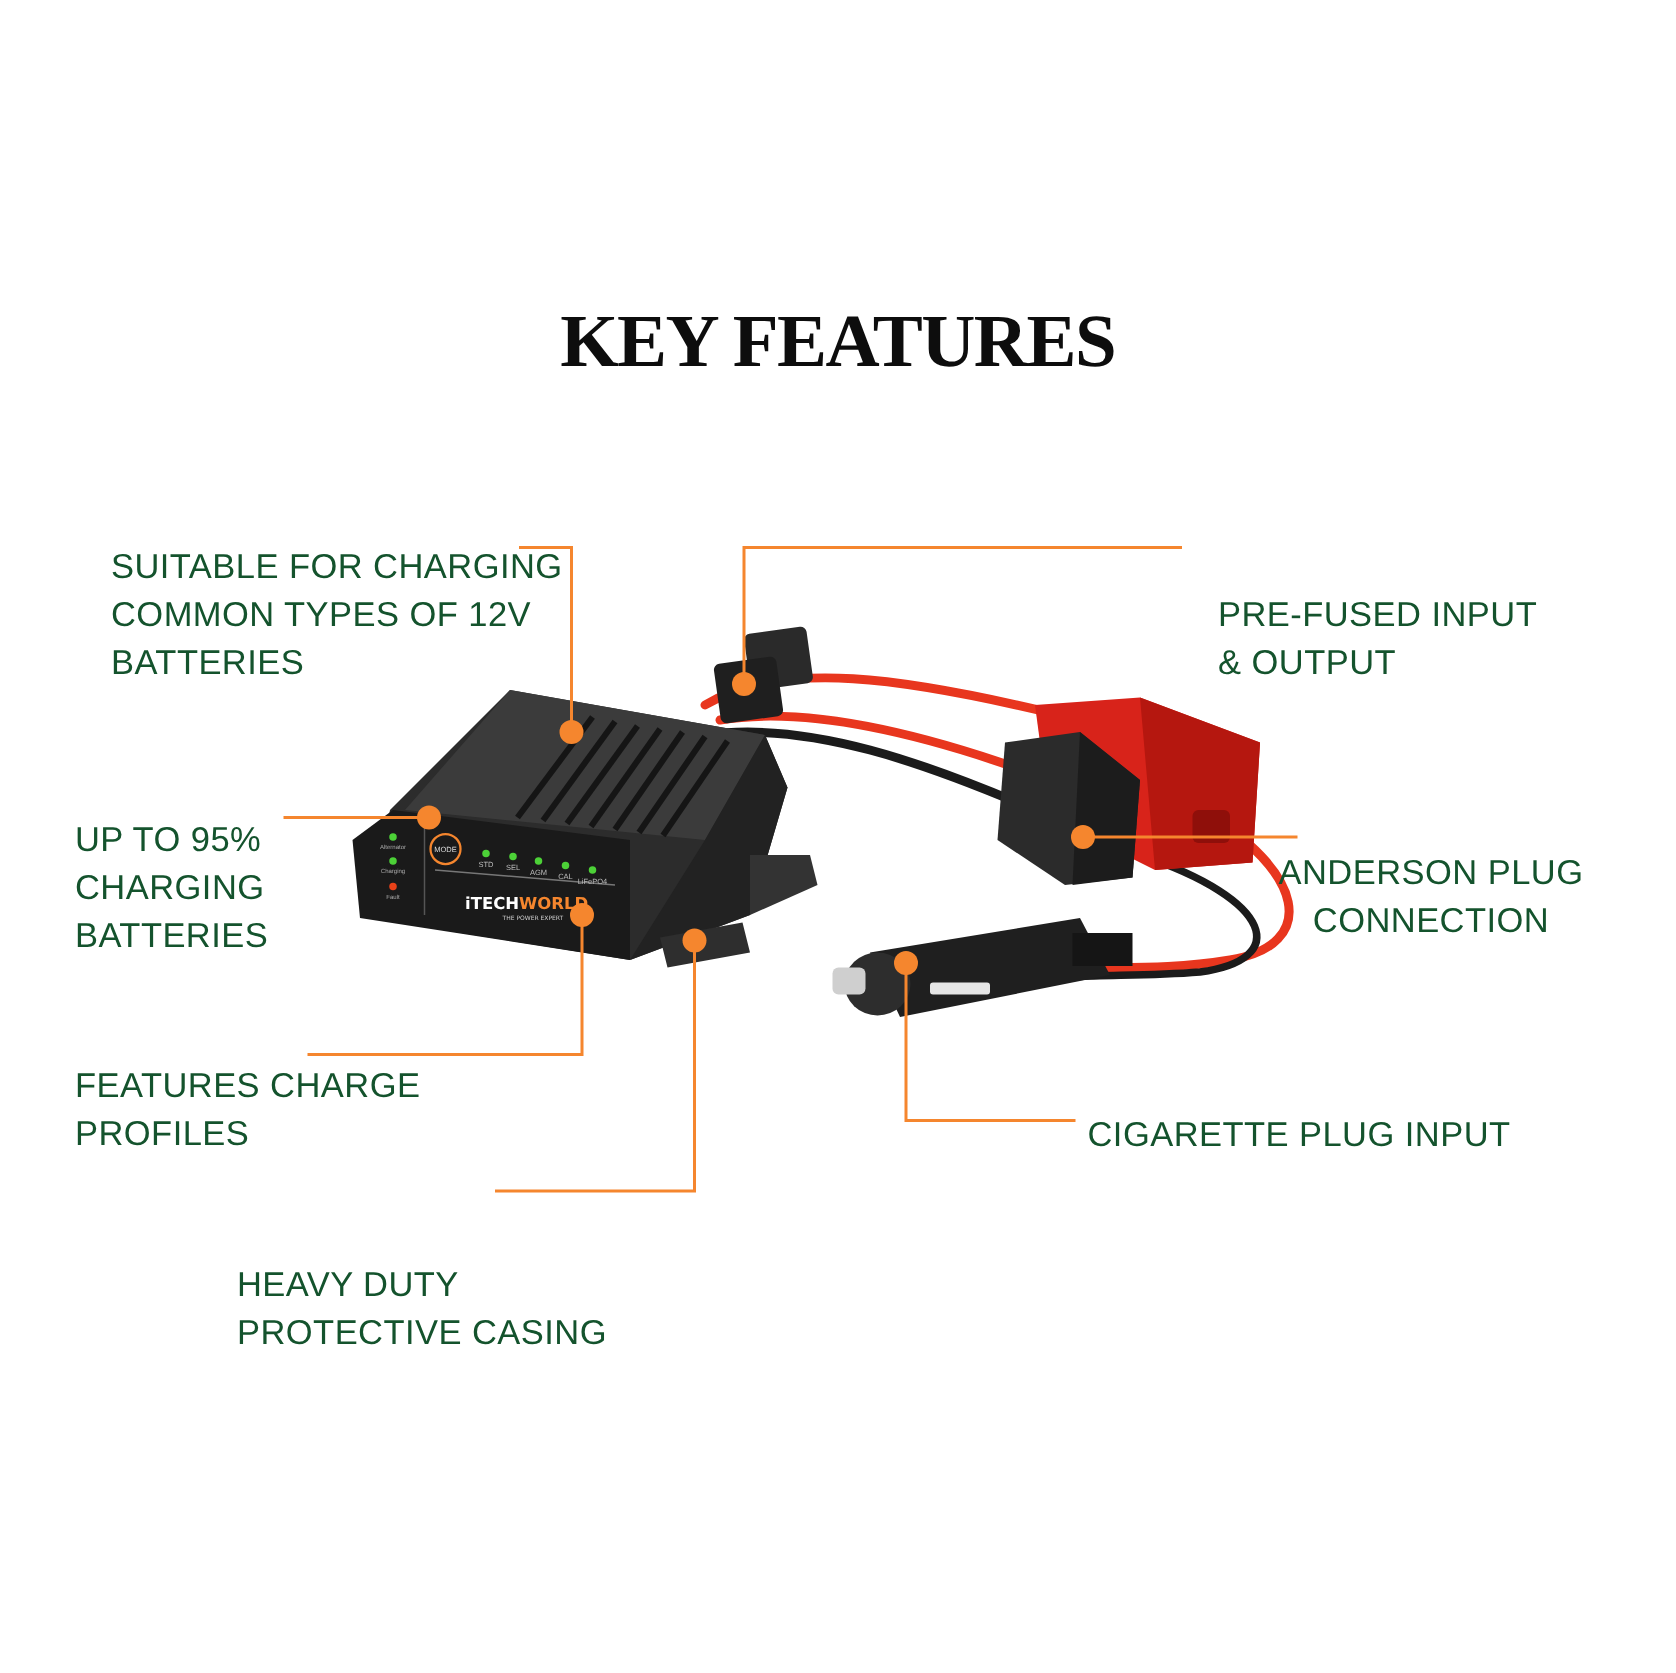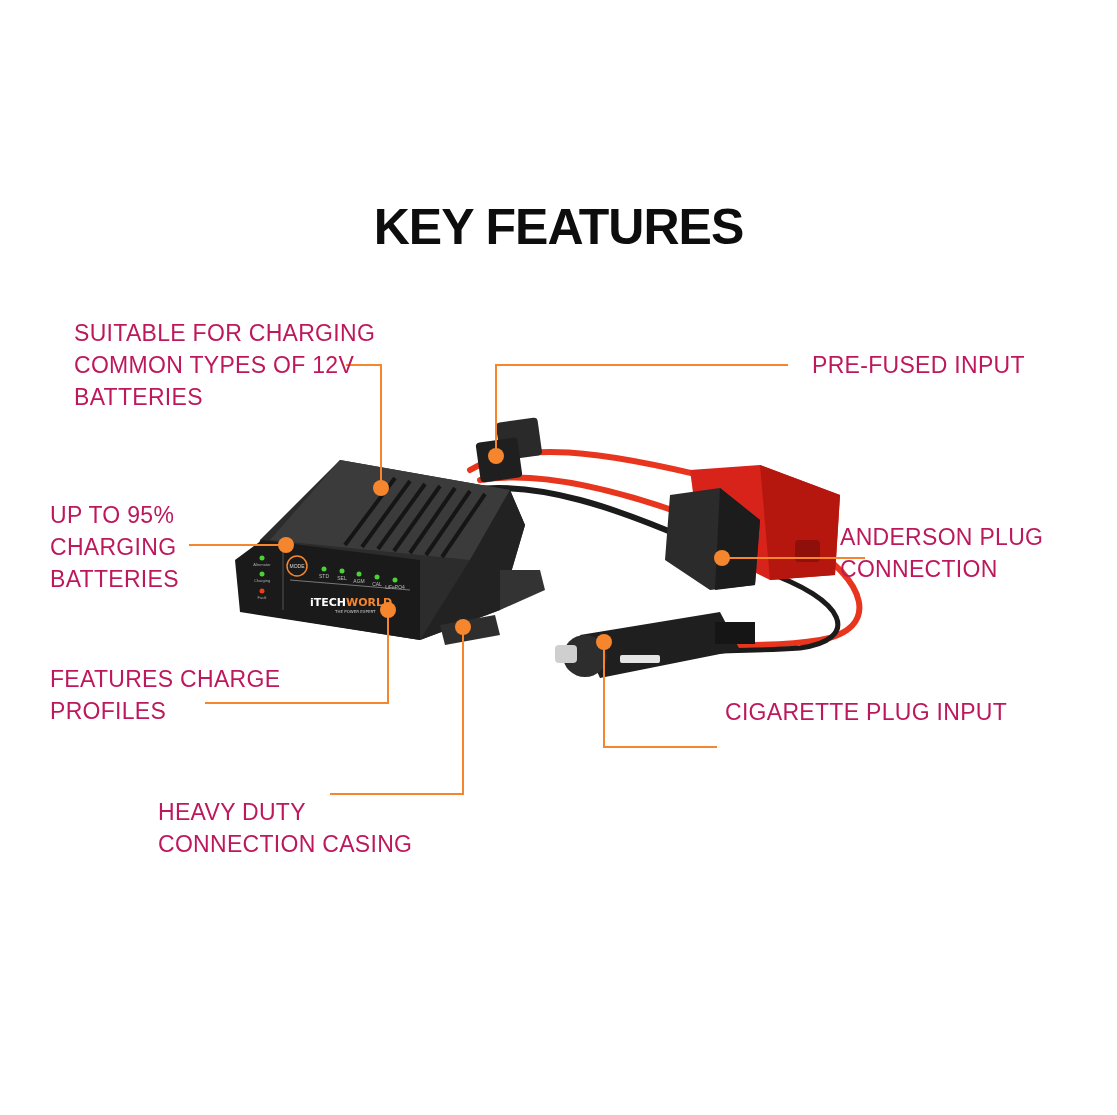--- a/index.html
+++ b/index.html
@@ -1,24 +1,24 @@
 <!DOCTYPE html>
 <html><head>
 <meta charset="utf-8">
 <style>
   html, body { margin: 0; padding: 0; background: #ffffff; }
   body { width: 1117px; height: 1115px; position: relative; overflow: hidden;
          font-family: "Liberation Sans", "DejaVu Sans", sans-serif; color: #1e1e1e; }
   .title { position: absolute; left: 0; width: 1117px; top: 198px; text-align: center;
-           font-family: Liberation Sans, sans-serif; font-weight: bold; font-size: 50px;
+           font-family: Liberation Serif, serif; font-weight: bold; font-size: 50px;
            letter-spacing: -1px; color: #0d0d0d; }
   .label { position: absolute; font-size: 23px; line-height: 32px; letter-spacing: 0.3px;
-           color: #be185d; font-family: "Liberation Sans", sans-serif; white-space: nowrap; }
+           color: #14532d; font-family: "Liberation Sans", sans-serif; white-space: nowrap; margin-top: 44px; }
   .label span { display: block; }
-  .right { text-align: left; }
+  .right { text-align: center; }
   svg.art { position: absolute; left: 0; top: 0; }
 </style>
 </head>
 <body>
 
 <div class="title">KEY FEATURES</div>
 
 <svg class="art" width="1117" height="1115" viewBox="0 0 1117 1115">
 
   <g fill="none" stroke-linecap="round">
@@ -136,25 +136,26 @@
   <span>BATTERIES</span>
 </div>
 
 <div class="label" style="left:50px; top:663px;">
   <span>FEATURES CHARGE</span>
   <span>PROFILES</span>
 </div>
 
 <div class="label" style="left:158px; top:796px;">
   <span>HEAVY DUTY</span>
-  <span>CONNECTION CASING</span>
+  <span>PROTECTIVE CASING</span>
 </div>
 
 <div class="label" style="left:812px; top:349px;">
   <span>PRE-FUSED INPUT</span>
+  <span>&amp; OUTPUT</span>
 </div>
 
 <div class="label right" style="left:840px; width:228px; top:521px;">
   <span>ANDERSON PLUG</span>
   <span>CONNECTION</span>
 </div>
 
 <div class="label" style="left:725px; top:696px;">
   <span>CIGARETTE PLUG INPUT</span>
 </div>

